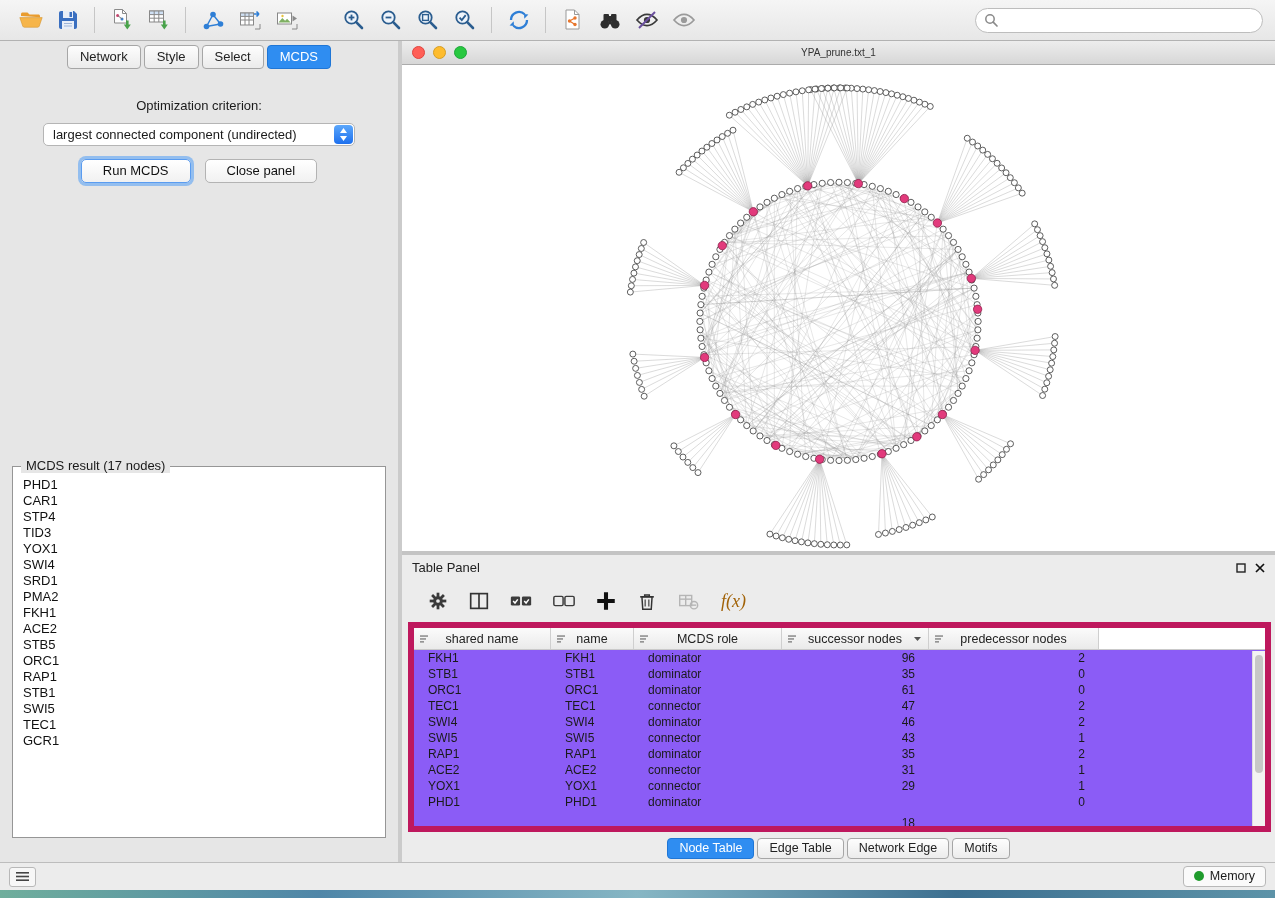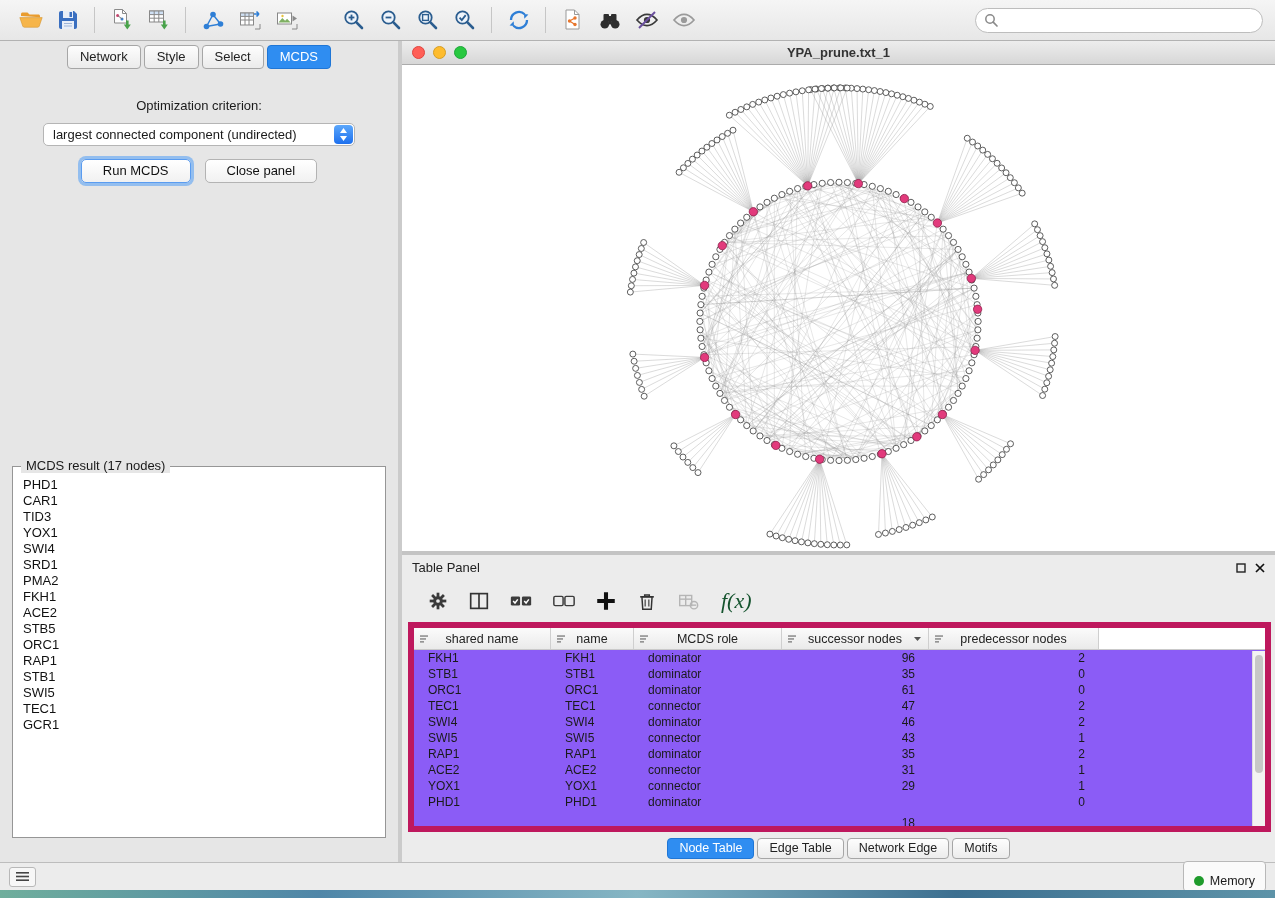--- a/index.html
+++ b/index.html
@@ -56,28 +56,28 @@
   .right-col{flex:1;display:flex;flex-direction:column;min-width:0}
   .network-window{height:514px;flex:none;background:#fff;border-bottom:4px solid #c4c4c4;
                   display:flex;flex-direction:column}
   .net-titlebar{height:24px;flex:none;background:linear-gradient(#ededed,#d7d7d7);
                 border-bottom:1px solid #ababab;position:relative;display:flex;align-items:center;justify-content:center}
   .traffic{position:absolute;left:10px;top:5px;display:flex;gap:8px}
   .light{width:13px;height:13px;border-radius:50%}
   .light.red{background:#ff5f57;border:1px solid #e0443e}
   .light.yellow{background:#febc2e;border:1px solid #d69e24}
   .light.green{background:#28c840;border:1px solid #1ea63a}
-  .net-title{font-size:13px;font-weight:bold;color:#333}
+  .net-title{font-size:10px;font-weight:normal;color:#333}
   .net-canvas{flex:1;width:100%}
 
   
   .table-panel{flex:1;display:flex;flex-direction:column;background:#ececec;min-height:0}
   .tp-toolbar{height:42px;flex:none;display:flex;align-items:center;gap:17px;padding-left:24px}
   .tp-icon{display:flex;align-items:center;justify-content:center}
-  .fx{font-family:"Liberation Serif",serif;font-style:italic;font-size:22px;color:#14532d;margin-left:4px}
+  .fx{font-family:"Liberation Serif",serif;font-style:italic;font-size:18px;color:#a16207;margin-left:4px}
   .tp-table{flex:1;margin:0 4px 3px 6px;background:#8b5cf6;border:6px solid #be185d;position:relative;overflow:hidden}
   .thead{display:flex;height:22px;border-bottom:1px solid #c9c9c9}
   .th{position:relative;border-right:1px solid #cfcfcf;display:flex;align-items:center;justify-content:center;
       background:linear-gradient(#fbfbfb,#eaeaea);flex:none}
   .th-label{font-size:12.5px;color:#222}
   .th .sort-glyph{position:absolute;left:5px;top:6px}
   .th .th-chev{position:absolute;right:6px;top:8px}
   .th.filler{flex:1;background:#fff;border-right:none}
   .tbody{}
   .tr{display:flex;height:16px;align-items:center}
@@ -90,21 +90,21 @@
   .bottom-tab{padding:2px 11px 3px;border:1px solid #a6a6a6;background:linear-gradient(#fdfdfd,#ececec);
               border-radius:4px;font-size:12.5px;color:#222}
   .bottom-tab.active{background:#2f8df1;border-color:#1f76d6;color:#fff}
 
   
   .statusbar{position:absolute;left:0;right:0;bottom:8px;height:28px;background:#ececec;
              border-top:1px solid #bdbdbd;display:flex;align-items:center;padding:0 9px}
   .hamburger-btn{width:27px;height:20px;border:1px solid #b8b8b8;border-radius:3px;background:#f7f7f7;
                  display:flex;align-items:center;justify-content:center}
   .memory-btn{margin-left:auto;display:flex;align-items:center;gap:6px;border:1px solid #b8b8b8;
-              border-radius:4px;background:#fafafa;padding:12px 10px 3px;font-size:12.5px}
+              border-radius:4px;background:#fafafa;padding:2px 10px 3px;font-size:12.5px}
   .mem-dot{width:10px;height:10px;border-radius:50%;background:#1f9b2c}
   .desktop-strip{position:absolute;left:0;right:0;bottom:0;height:8px;
                  background:linear-gradient(90deg,#6fae9c,#4f86a8 25%,#86b6c4 50%,#3c6f90 75%,#5d93a8)}
 </style>
 </head>
 <body>
 
 <div class="app">
 
   <div class="toolbar">
@@ -284,20 +284,21 @@
         </div>
         <div class="btn-row">
           <button class="btn focused">Run MCDS</button>
           <button class="btn">Close panel</button>
         </div>
         <div class="result-box">
           <span class="result-legend">MCDS result (17 nodes)</span>
           <div class="result-list">
               <div class="mcds-item">PHD1</div>
               <div class="mcds-item">CAR1</div>
+              <div class="mcds-item">STP4</div>
               <div class="mcds-item">TID3</div>
               <div class="mcds-item">YOX1</div>
               <div class="mcds-item">SWI4</div>
               <div class="mcds-item">SRD1</div>
               <div class="mcds-item">PMA2</div>
               <div class="mcds-item">FKH1</div>
               <div class="mcds-item">ACE2</div>
               <div class="mcds-item">STB5</div>
               <div class="mcds-item">ORC1</div>
               <div class="mcds-item">RAP1</div>

